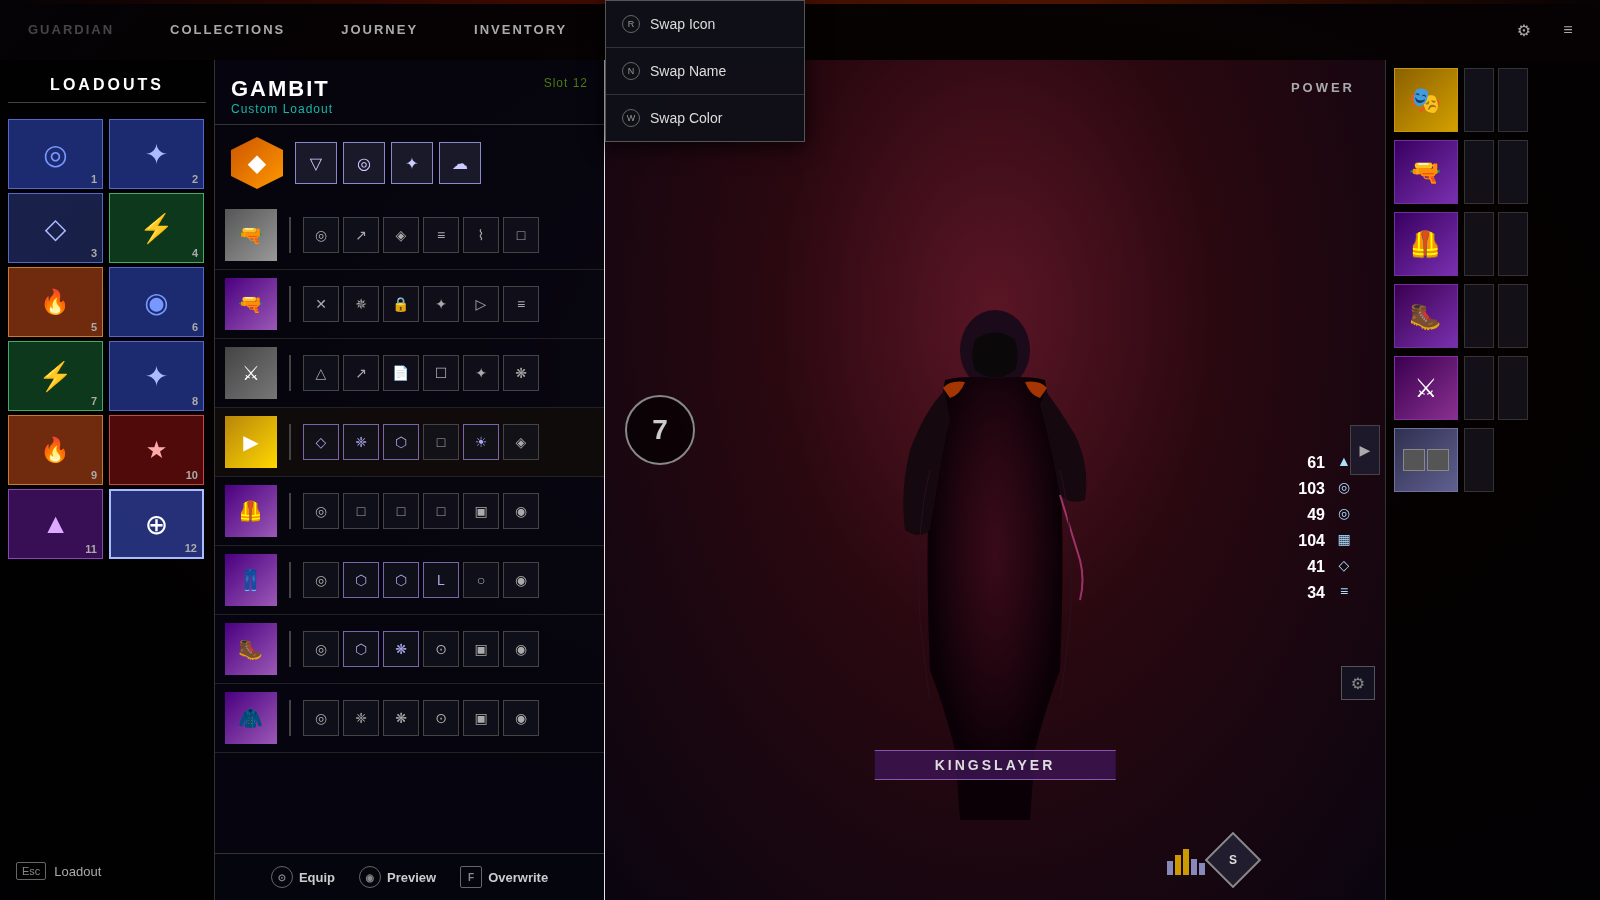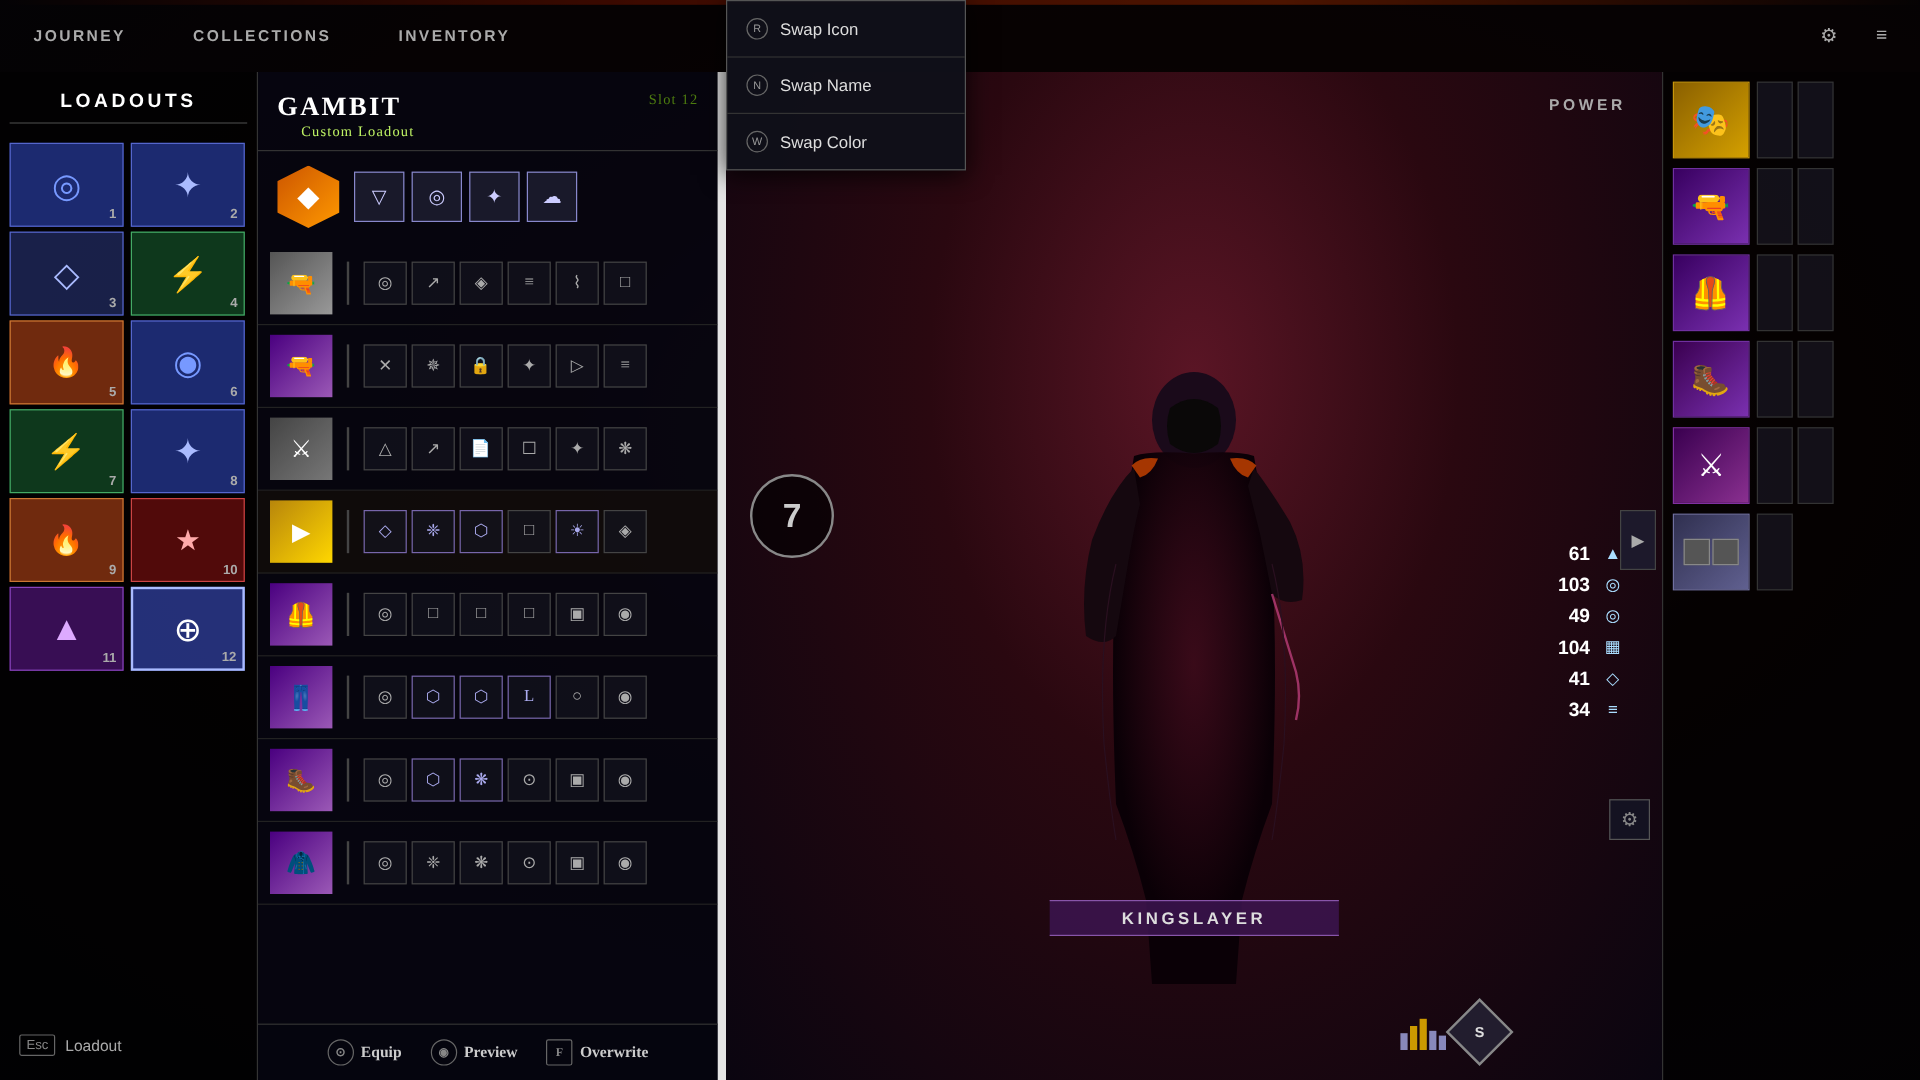--- a/index.html
+++ b/index.html
@@ -145,40 +145,38 @@
     }
 
     
     .loadout-panel {
       position: absolute;
       left: 215px;
       top: 60px;
       width: 390px;
       bottom: 0;
       background: rgba(5,5,15,0.92);
-      border-right: 7px solid #e5e5e5;
+      border-right: 1px solid #e5e5e5;
       z-index: 5;
       overflow: hidden;
-      font-family: Liberation Serif, serif;
     }
     .loadout-header {
       padding: 16px 16px 8px;
       border-bottom: 1px solid #333;
     }
     .loadout-name {
       font-size: 22px;
       font-weight: 900;
       letter-spacing: 2px;
       color: #fff;
     }
     .loadout-sub {
       font-size: 12px;
-      color: #bef264;
+      color: #14b8a6;
       letter-spacing: 1px;
-      margin-left: 20px;
     }
 
     .emblem-row {
       display: flex;
       align-items: center;
       padding: 12px 16px;
       gap: 12px;
     }
     .emblem-icon {
       width: 52px;
@@ -557,22 +555,23 @@
       background: linear-gradient(90deg, transparent, #cc2200, #ff4400, transparent);
     }
   </style>
 </head>
 <body>
 
 <div class="bg-overlay"></div>
 <div class="top-red-accent"></div>
 
 <nav class="top-nav">
+  <div class="nav-item" style="color:#888;font-size:13px;letter-spacing:2px;opacity:0.5">GUARDIAN</div>
+  <div class="nav-item">COLLECTIONS</div>
   <div class="nav-item">JOURNEY</div>
-  <div class="nav-item">COLLECTIONS</div>
   <div class="nav-item">INVENTORY</div>
   <div class="nav-spacer"></div>
   <div class="nav-icons">
     <div class="nav-icon-btn">⚙</div>
     <div class="nav-icon-btn">≡</div>
   </div>
 </nav>
 
 <aside class="loadouts-sidebar">
   <div class="loadouts-title">LOADOUTS</div>

